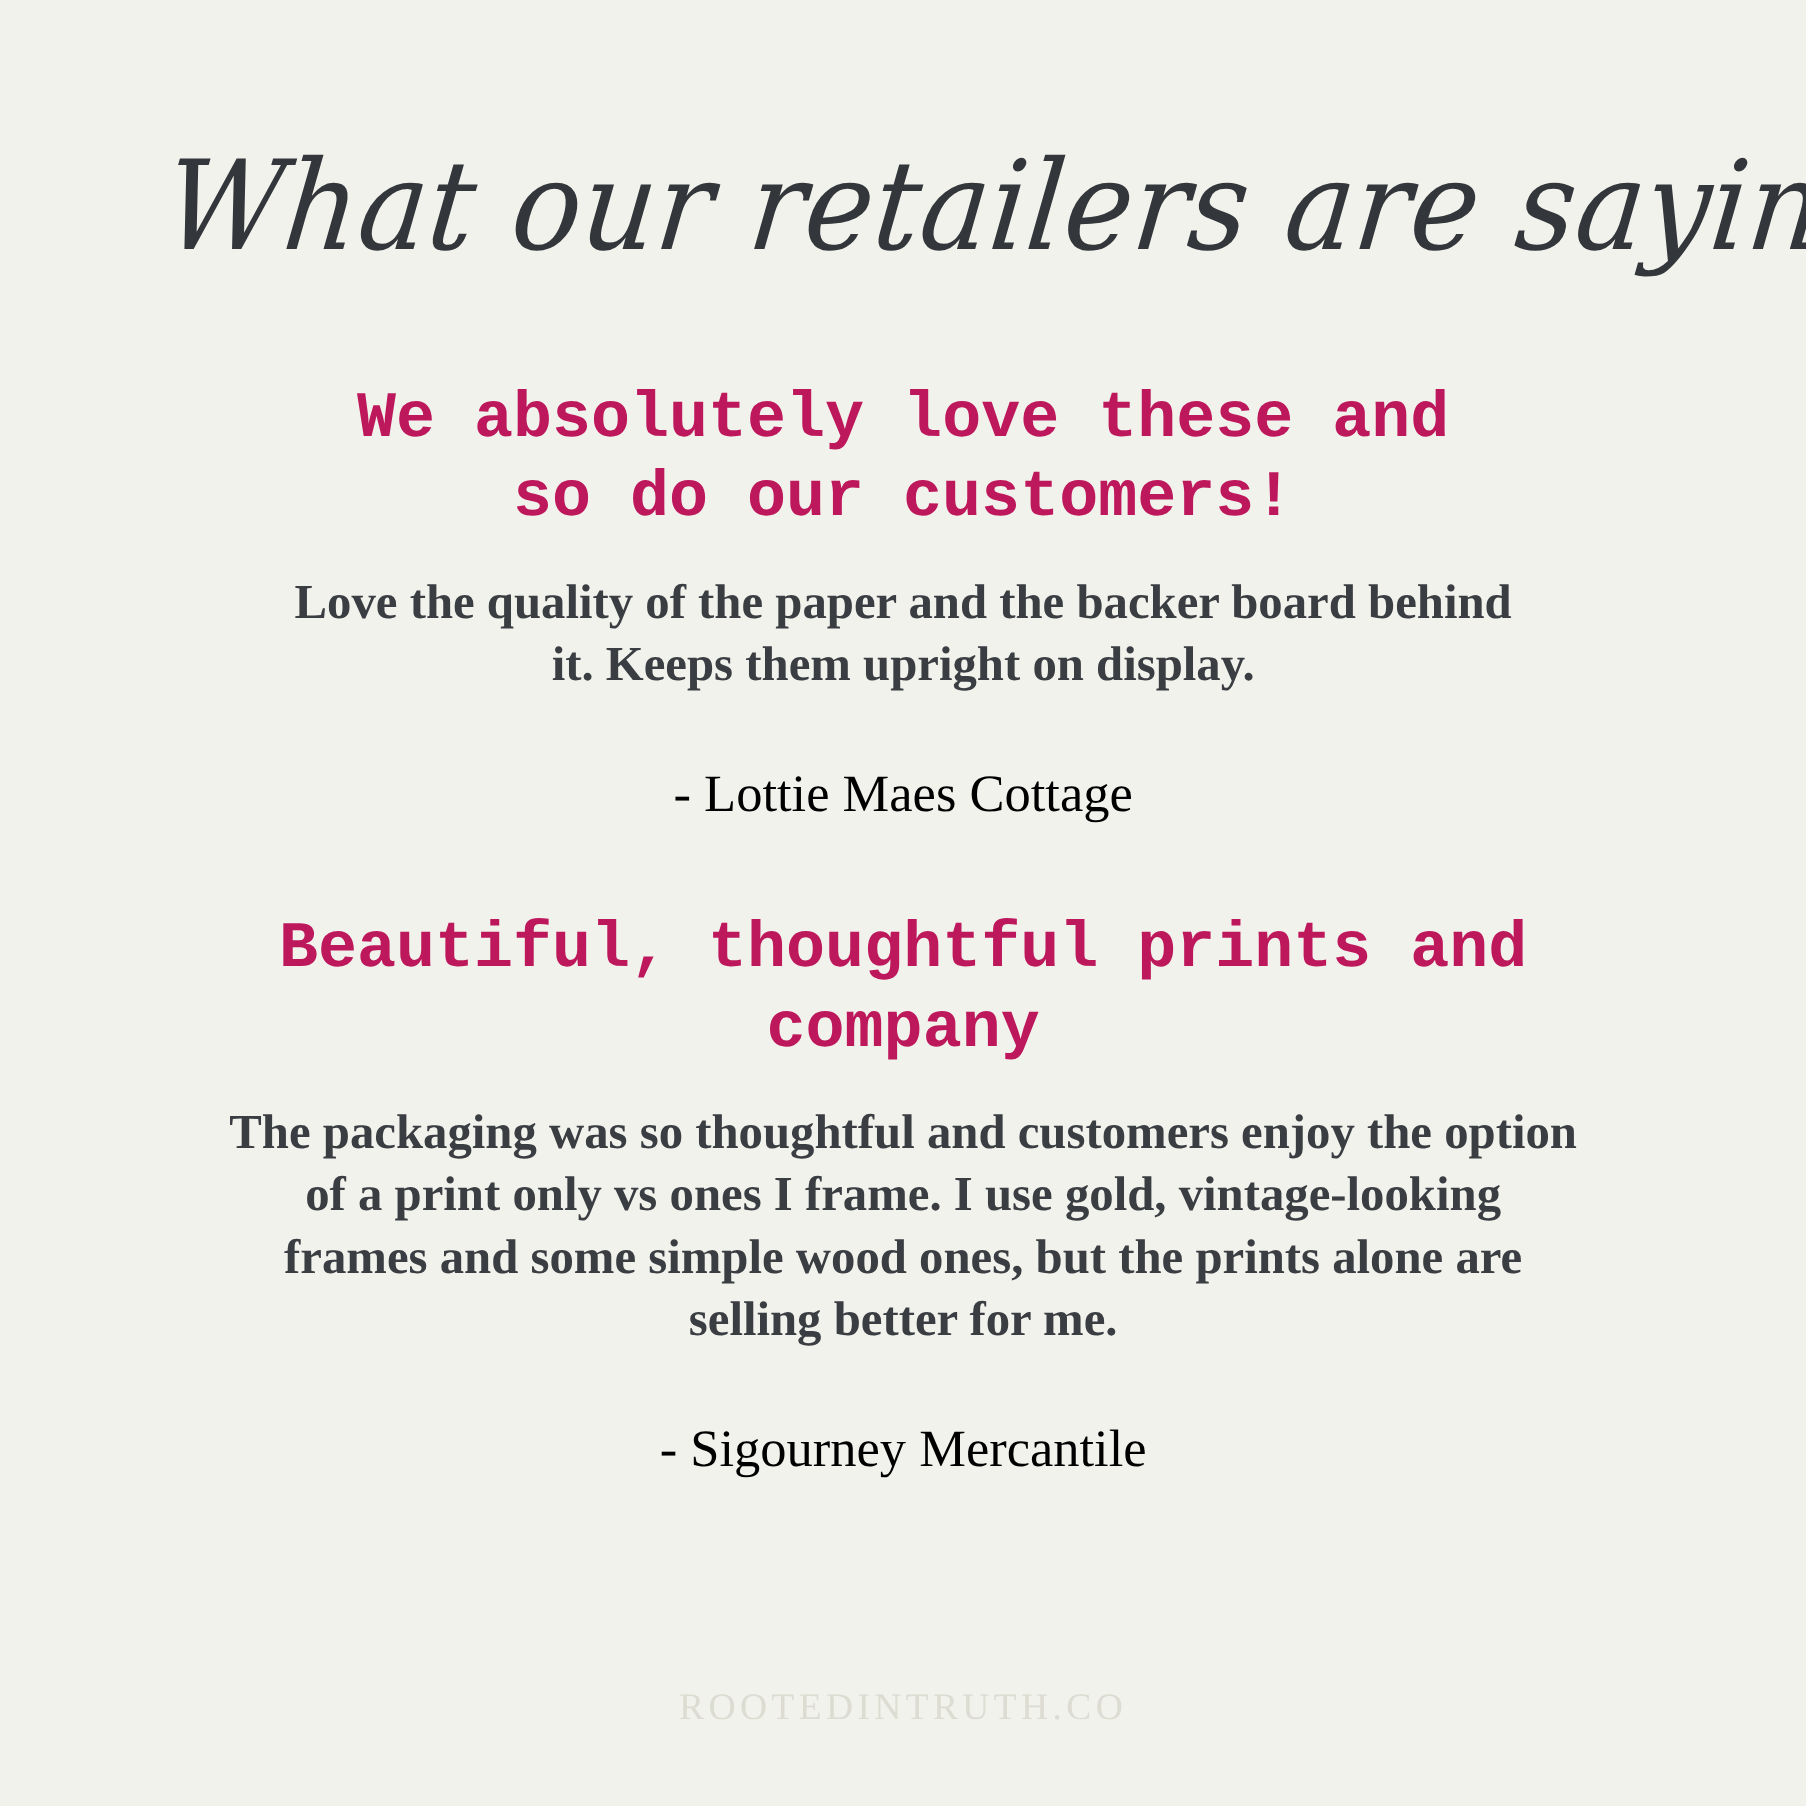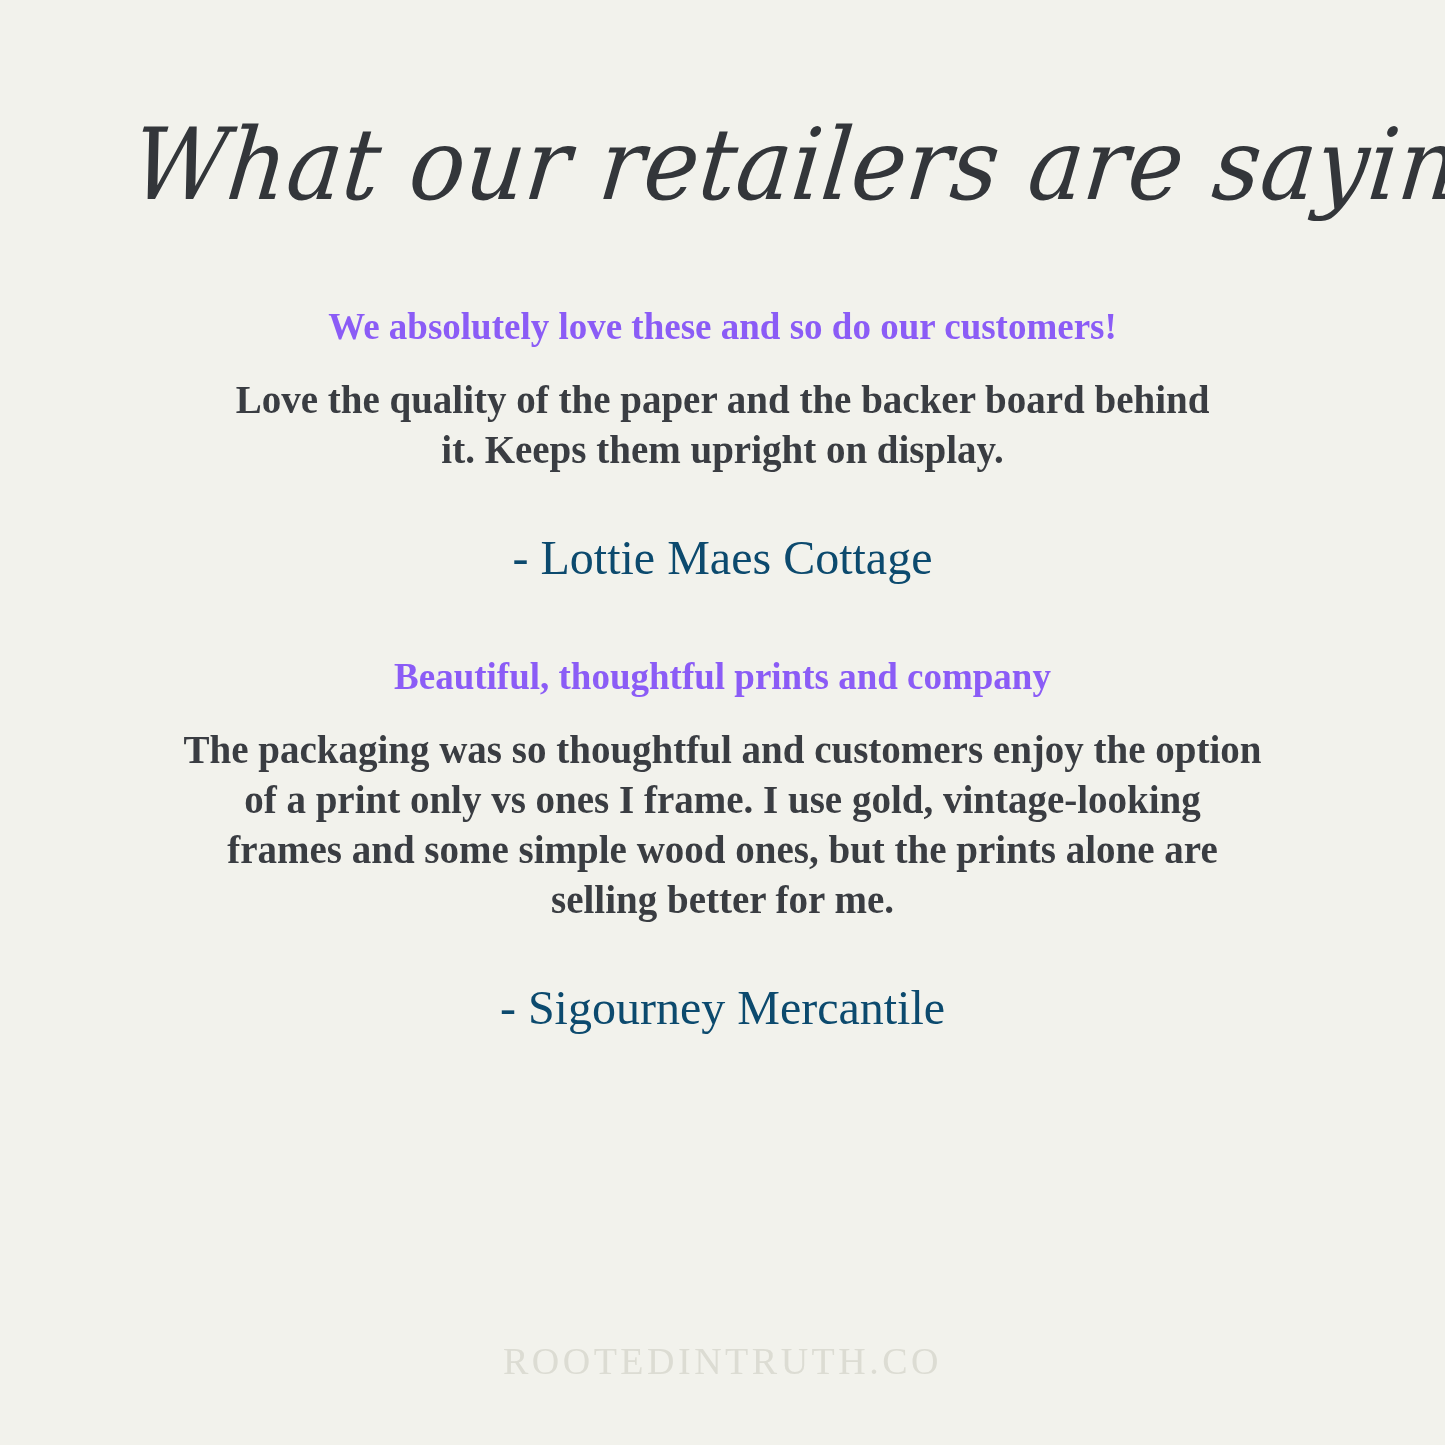--- a/index.html
+++ b/index.html
@@ -43,25 +43,25 @@
   
   .testimonials {
     width: 1160px;
     margin-top: 92px;
     text-align: center;
   }
   .testimonial + .testimonial {
     margin-top: 65px;
   }
   .t-title {
-    font-family: Liberation Serif, serif;
+    font-family: Liberation Mono, monospace;
     font-weight: bold;
-    font-size: 37px;
+    font-size: 52px;
     line-height: 1.22;
-    color: #8b5cf6;
+    color: #be185d;
     margin: 0 auto;
     max-width: 900px;
   }
   .t-title.wide {
     max-width: 1100px;
   }
   .t-body {
     font-family: "Liberation Serif", serif;
     font-weight: 700;
     font-size: 39px;
@@ -69,37 +69,37 @@
     color: #3a3d42;
     margin: 26px auto 0;
     max-width: 1080px;
   }
   .t-body.narrow {
     max-width: 1010px;
   }
   .t-author {
     font-family: "Liberation Serif", serif;
     font-weight: 400;
-    font-size: 48px;
+    font-size: 42px;
     line-height: 1.3;
-    color: #0c4a6e;
+    color: #000000;
     margin-top: 52px;
   }
 
   
   .footer {
     position: absolute;
     left: 0;
     right: 0;
     bottom: 62px;
     text-align: center;
   }
   .footer-text {
     font-family: "Liberation Serif", serif;
-    font-size: 38px;
+    font-size: 30px;
     letter-spacing: 3.5px;
     color: #dcdcd3;
   }
 </style>
 </head>
 <body>
 
 <div class="page">
 
   <div class="headline">What our retailers are saying</div>

